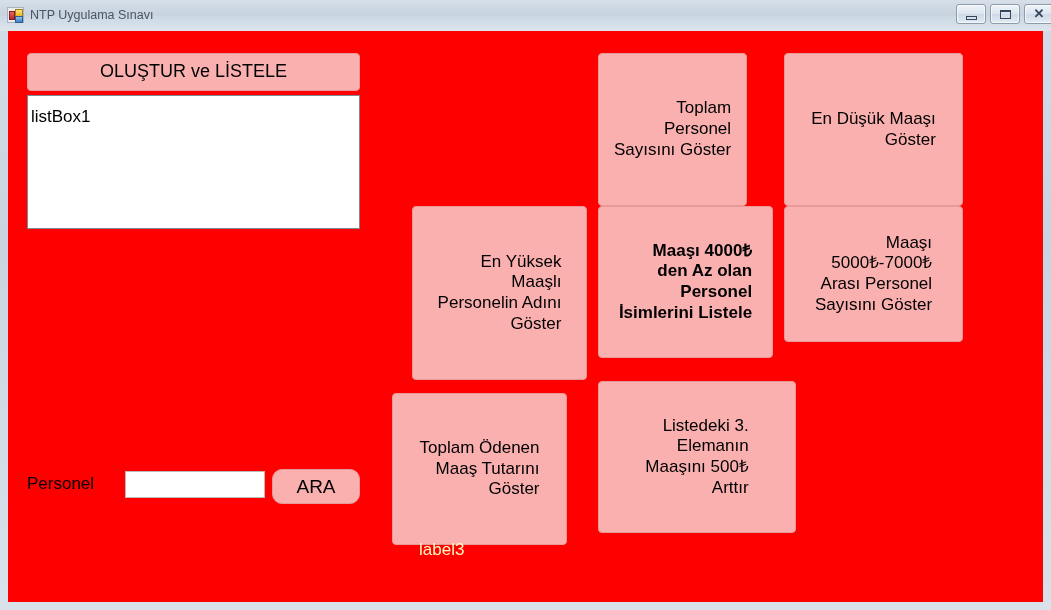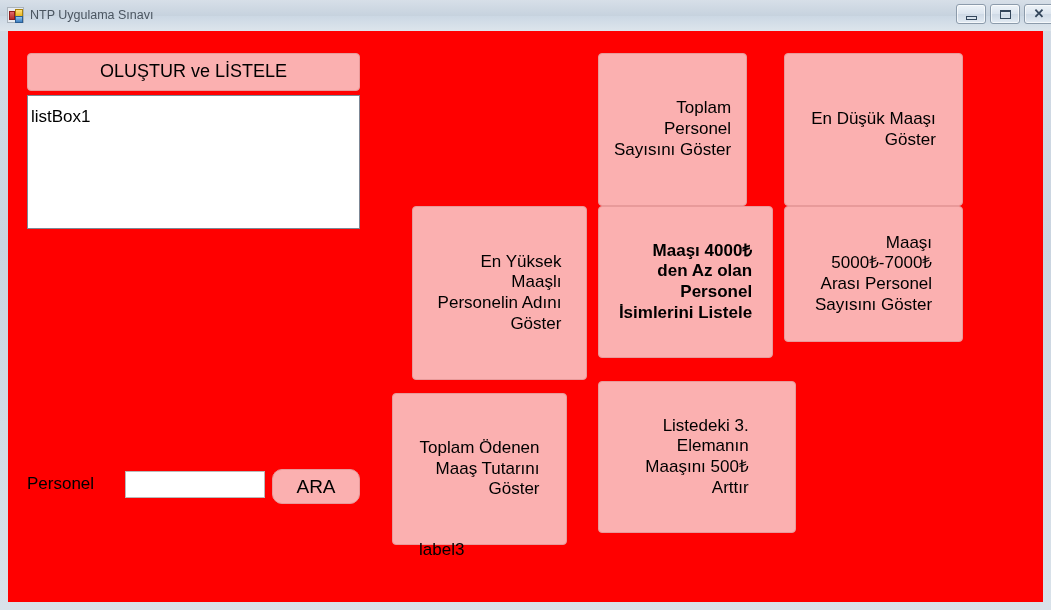--- a/index.html
+++ b/index.html
@@ -220,21 +220,21 @@
   
   .grid-btn {
     font-size: 17px;
   }
 
   .lbl3 {
     position: absolute;
     left: 411px;
     top: 509px;
     font-size: 17px;
-    color: #000000;
+    color: #fef9c3;
     white-space: nowrap;
   }
 </style>
 </head>
 <body>
 
 <div class="window">
 
   <div class="titlebar">
     <div class="titlebar-icon">

